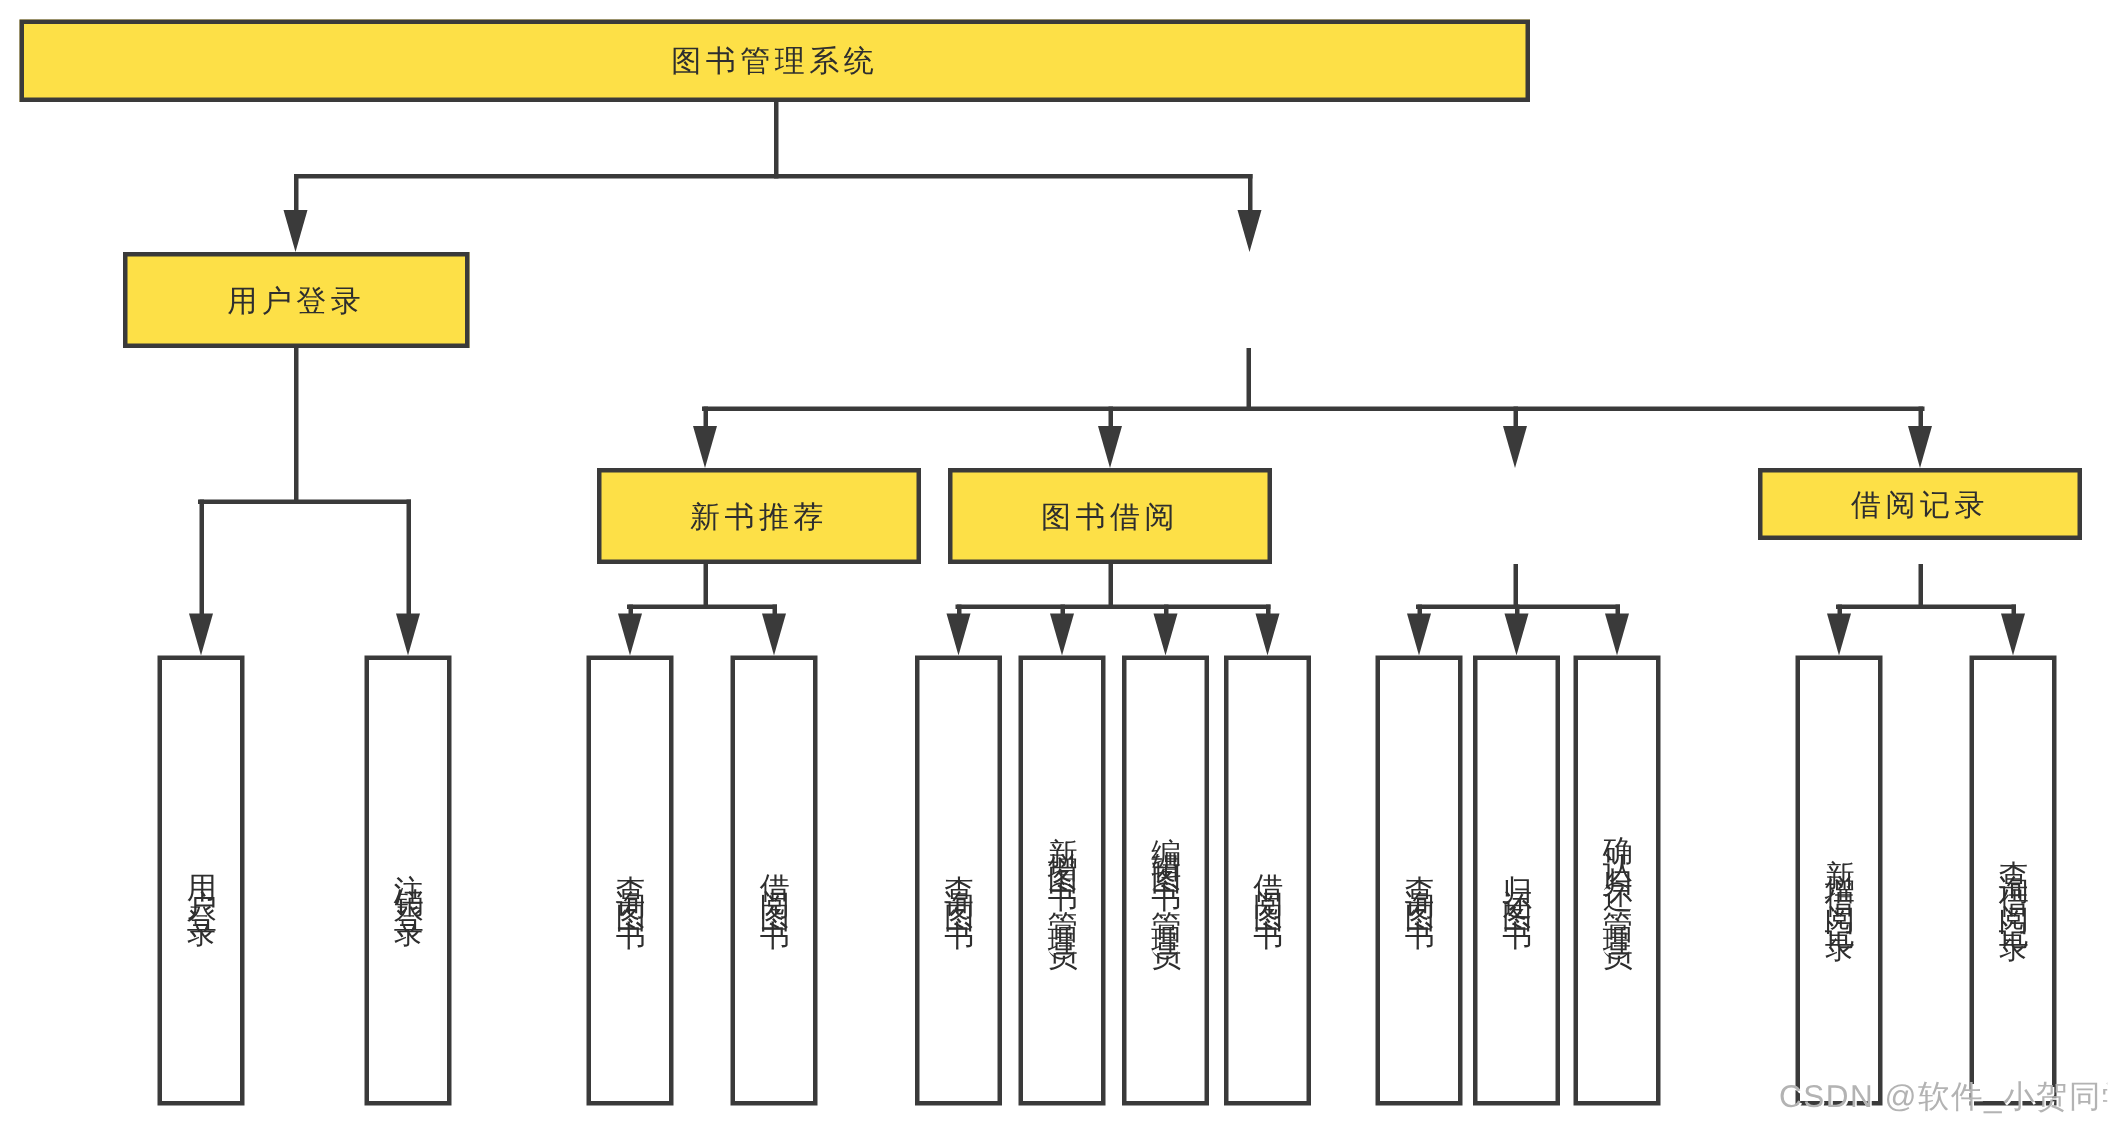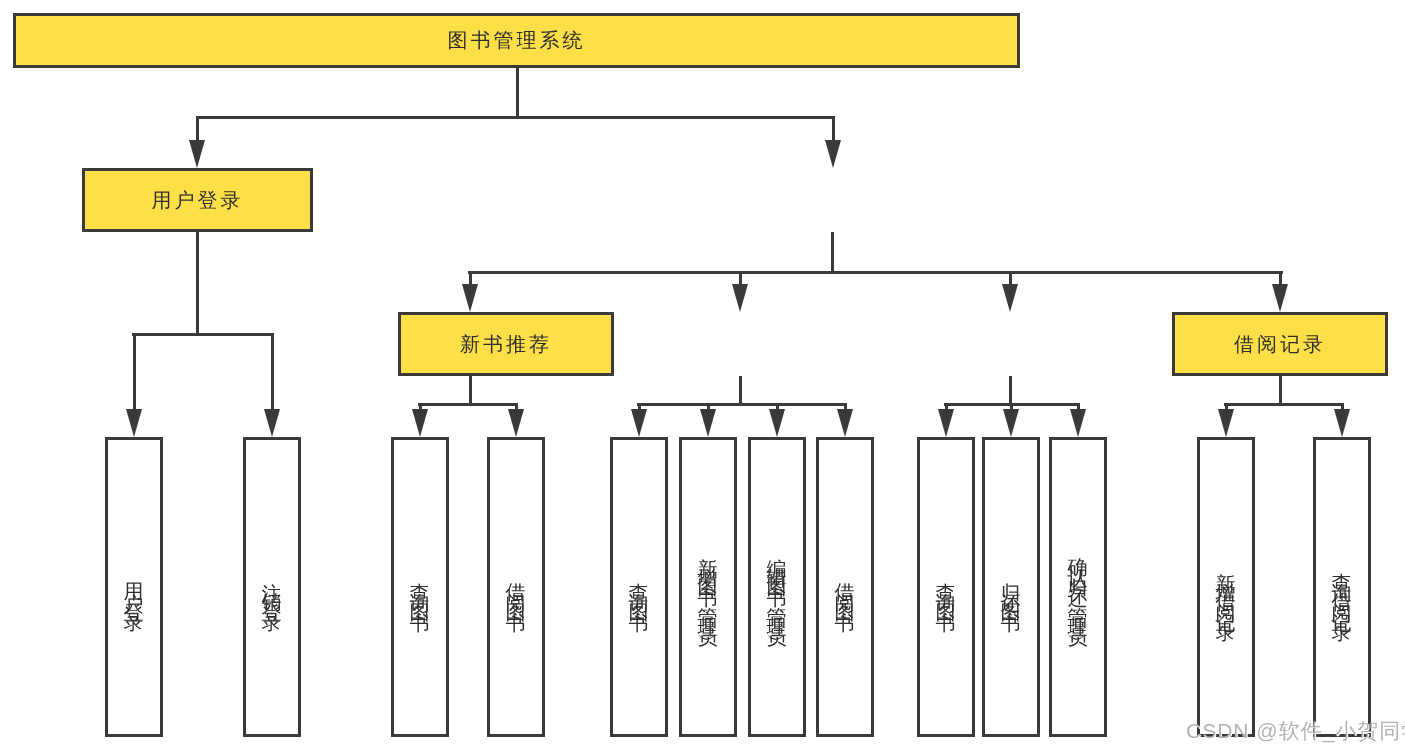--- a/index.html
+++ b/index.html
@@ -75,21 +75,24 @@
       <div class="head"></div>
     </div>
   <div class="arrow" style="left:1272px;top:271px;height:41px;">
       <div class="stub"></div>
       <div class="head"></div>
     </div>
 
   <div class="node" style="left:362px;top:312px;width:216px;height:64px;margin-left:36px;">
     <span>新书推荐</span>
   </div>
-  <div class="node" style="left:1172px;top:312px;width:216px;height:64px;">
+  <div class="node" style="left:632px;top:312px;width:216px;height:64px;">
+    <span>图书借阅</span>
+  </div>
+  <div class="node" style="left:1172px;top:312px;width:216px;height:48px;">
     <span>借阅记录</span>
   </div>
 
   <div class="vline" style="left:196px;top:232px;height:102px;"></div>
   <div class="hline" style="left:132px;top:333px;width:142px;"></div>
   <div class="arrow" style="left:126px;top:333px;height:104px;">
       <div class="stub"></div>
       <div class="head"></div>
     </div>
   <div class="arrow" style="left:264px;top:333px;height:104px;">

